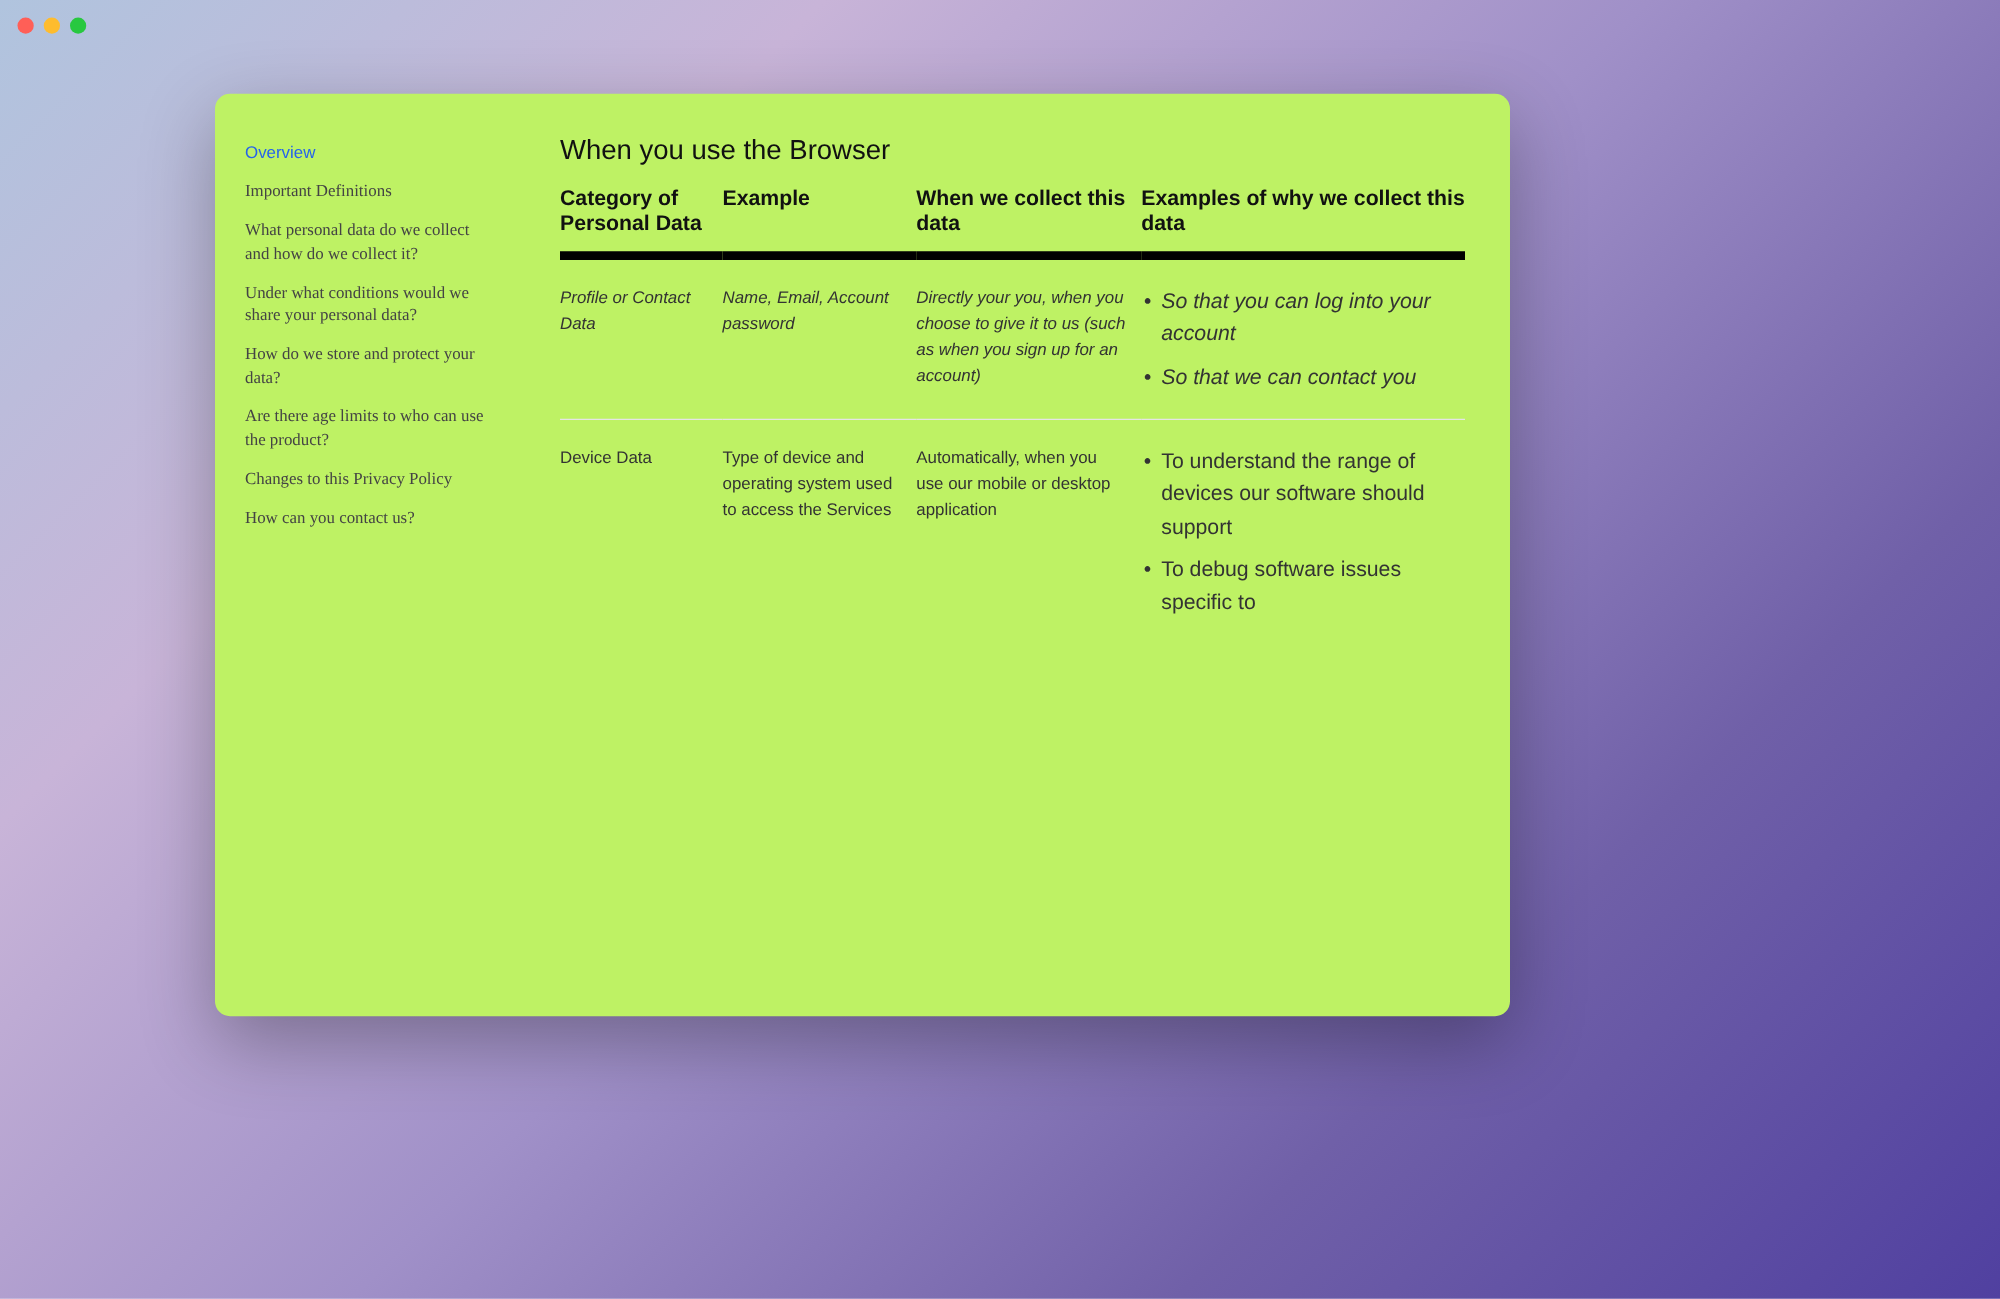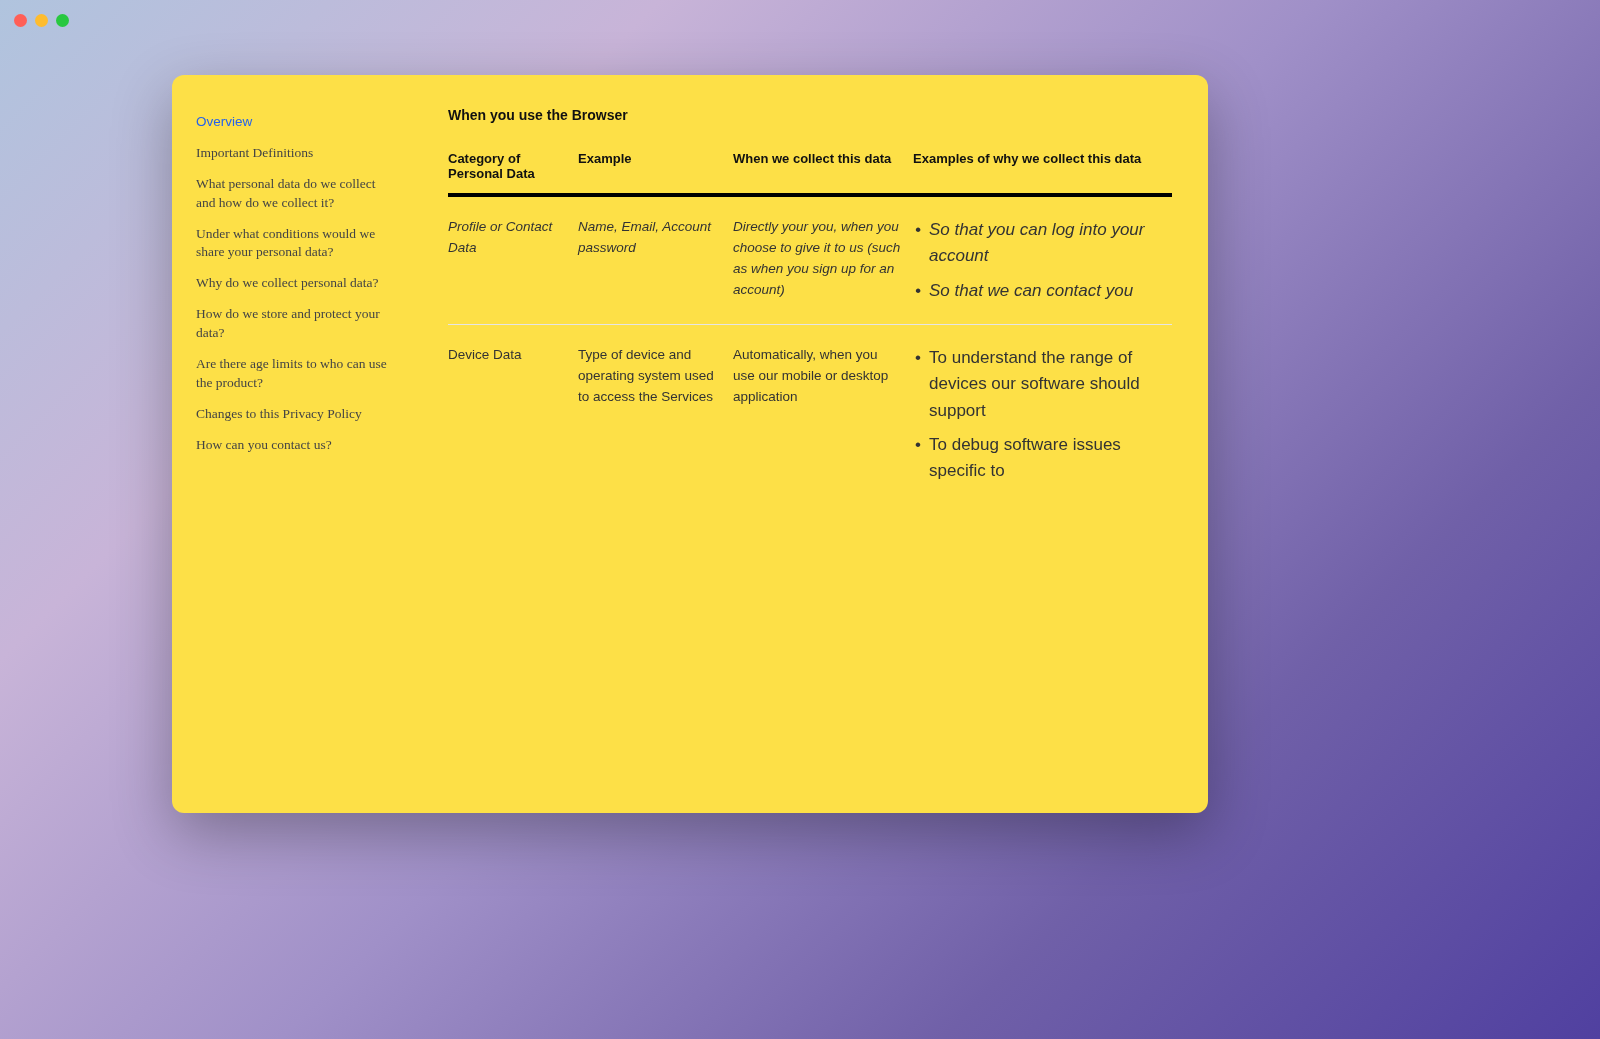--- a/index.html
+++ b/index.html
@@ -31,21 +31,21 @@
     .traffic-light.minimize { background: #febc2e; }
     .traffic-light.maximize { background: #28c840; }
 
     
     .modal {
       position: absolute;
       top: 75px;
       left: 172px;
       width: 1036px;
       height: 738px;
-      background: #fde047;
+      background: #bef264;
       border-radius: 12px;
       box-shadow: 0 20px 60px rgba(0,0,0,0.3);
       display: flex;
       flex-direction: row;
       overflow: hidden;
     }
 
     
     .sidebar {
       width: 240px;
@@ -80,41 +80,41 @@
     }
 
     
     .main-content {
       flex: 1;
       padding: 32px 36px;
       overflow-y: auto;
     }
 
     .page-title {
-      font-size: 14px;
-      font-weight: 700;
+      font-size: 22px;
+      font-weight: 400;
       color: #111;
-      margin-bottom: 28px;
+      margin-bottom: 16px;
     }
 
     
     .data-table {
       width: 100%;
       border-collapse: collapse;
       font-size: 13.5px;
     }
 
     .data-table th {
       text-align: left;
       font-weight: 600;
       color: #111;
       padding: 0 0 12px 0;
       vertical-align: top;
-      font-size: 13px;
-      border-bottom: 4px solid #000000;
+      font-size: 17px;
+      border-bottom: 7px solid #000000;
       margin-left: 44px;
     }
 
     .data-table td {
       text-align: left;
       color: #333;
       padding: 20px 12px 20px 0;
       vertical-align: top;
       font-size: 13.5px;
       line-height: 1.55;
@@ -167,21 +167,20 @@
 
 <div class="modal">
 
   <div class="sidebar">
     <nav class="sidebar-nav">
 
     <div class="sidebar-item active">Overview</div>
         <div class="sidebar-item">Important Definitions</div>
         <div class="sidebar-item">What personal data do we collect and how do we collect it?</div>
         <div class="sidebar-item">Under what conditions would we share your personal data?</div>
-        <div class="sidebar-item">Why do we collect personal data?</div>
         <div class="sidebar-item">How do we store and protect your data?</div>
         <div class="sidebar-item">Are there age limits to who can use the product?</div>
         <div class="sidebar-item">Changes to this Privacy Policy</div>
         <div class="sidebar-item">How can you contact us?</div>
       </nav>
   </div>
 
   <div class="main-content">
     <h1 class="page-title">When you use the Browser</h1>
 

